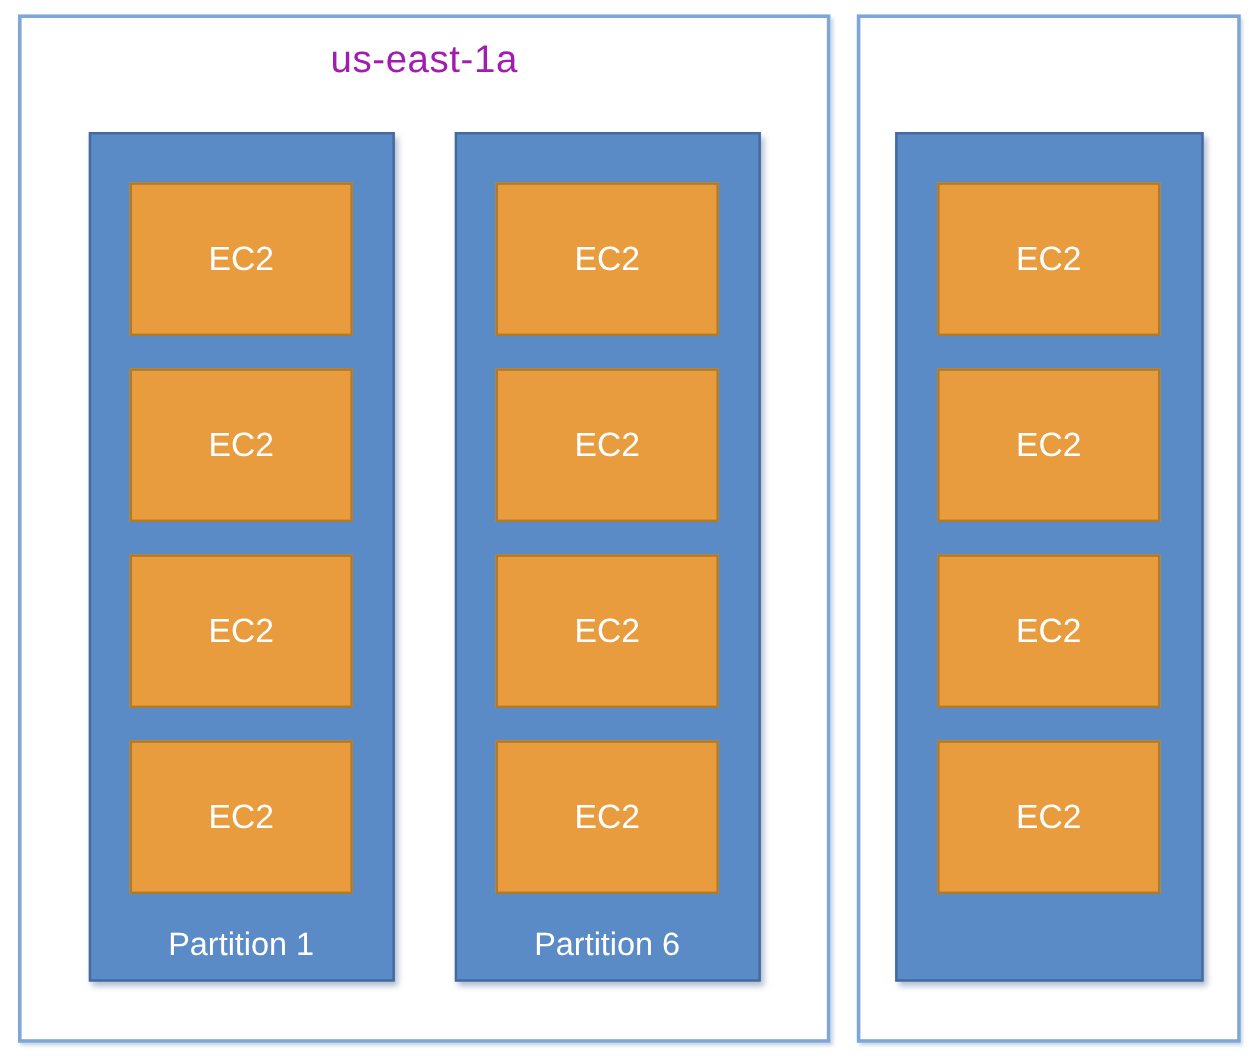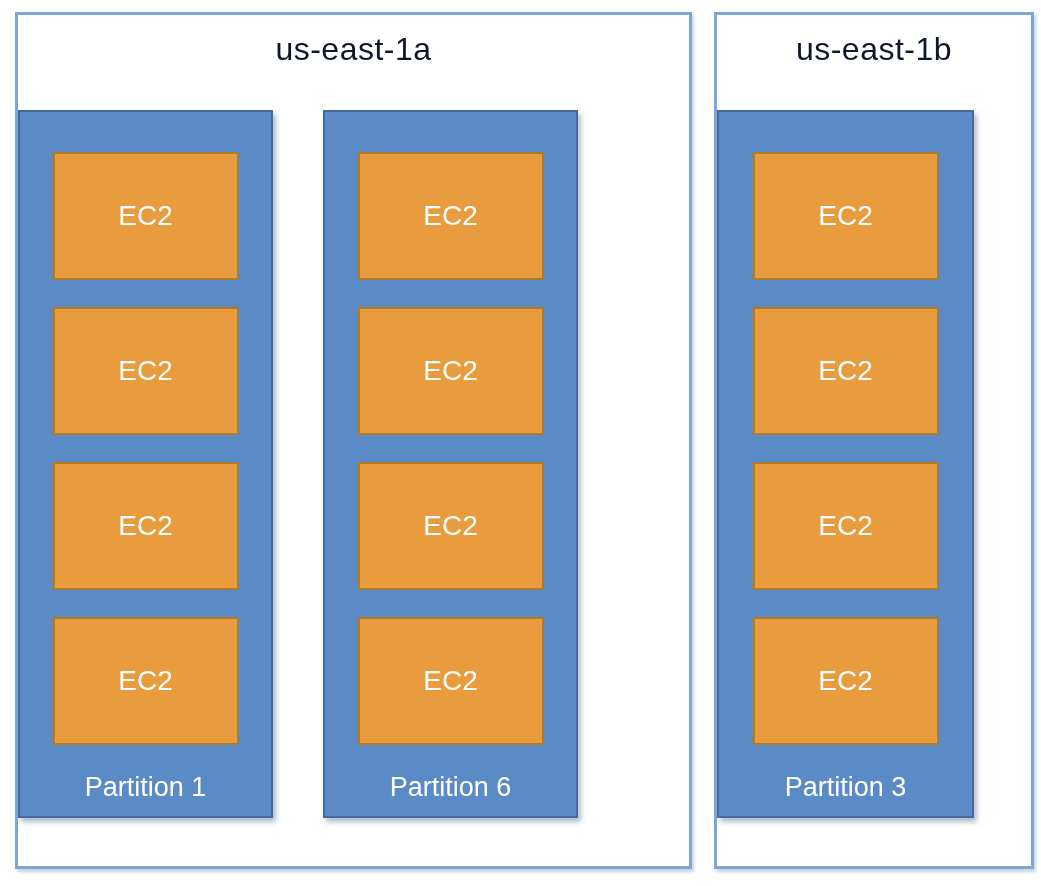--- a/index.html
+++ b/index.html
@@ -19,30 +19,30 @@
     background: #ffffff;
     border: 3px solid #7ea7d8;
     box-shadow: 2px 3px 3px rgba(150, 175, 205, 0.55);
   }
   .zone-a { left: 15px;  width: 677px; }
   .zone-b { left: 714px; width: 320px; }
   .zone-title {
     margin-top: 16px;
     text-align: center;
     font-size: 32px;
-    color: #0f172a;
+    color: #a21caf;
     letter-spacing: 0.5px;
   }
   .partitions {
     position: absolute;
     top: 95px;
     left: 0;
     right: 0;
     display: flex;
-    justify-content: flex-start;
+    justify-content: center;
     gap: 50px;
   }
   .partition {
     width: 255px;
     height: 708px;
     background: #5b8bc6;
     border: 2px solid #466a9e;
     box-shadow: 3px 4px 5px rgba(110, 135, 170, 0.55);
     display: flex;
     flex-direction: column;
@@ -94,27 +94,25 @@
         <div class="ec2">EC2</div>
         <div class="ec2">EC2</div>
         <div class="ec2">EC2</div>
         <div class="partition-label">Partition 6</div>
       </div>
 
     </div>
   </div>
 
   <div class="zone zone-b">
-    <div class="zone-title">us-east-1b</div>
     <div class="partitions">
 
       <div class="partition">
         <div class="ec2">EC2</div>
         <div class="ec2">EC2</div>
         <div class="ec2">EC2</div>
         <div class="ec2">EC2</div>
-        <div class="partition-label">Partition 3</div>
       </div>
 
     </div>
   </div>
 
 </div>
 
 </body></html>

